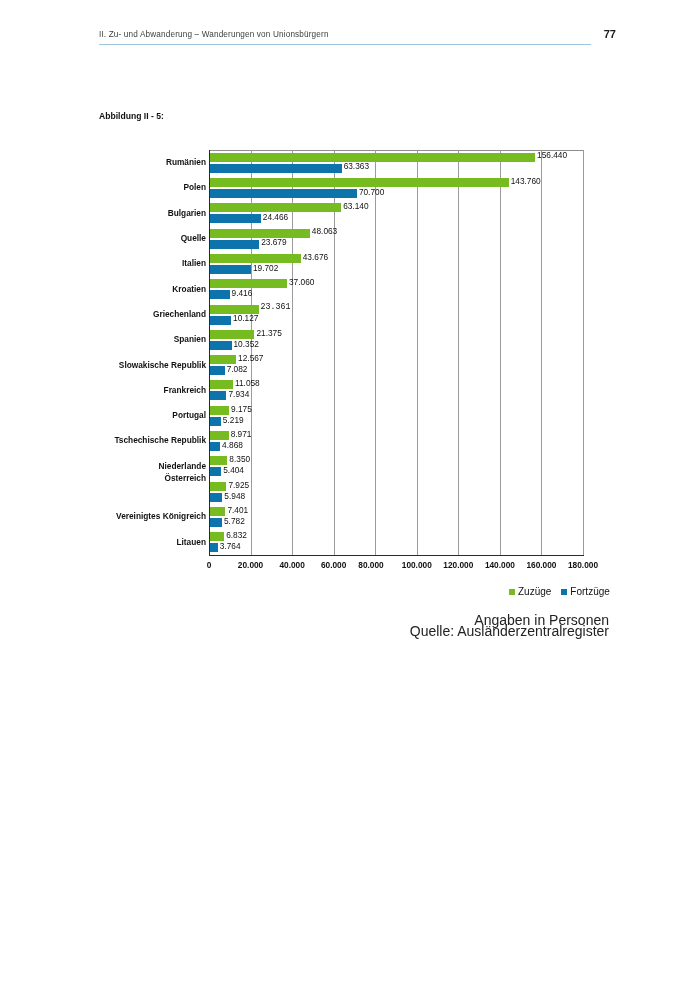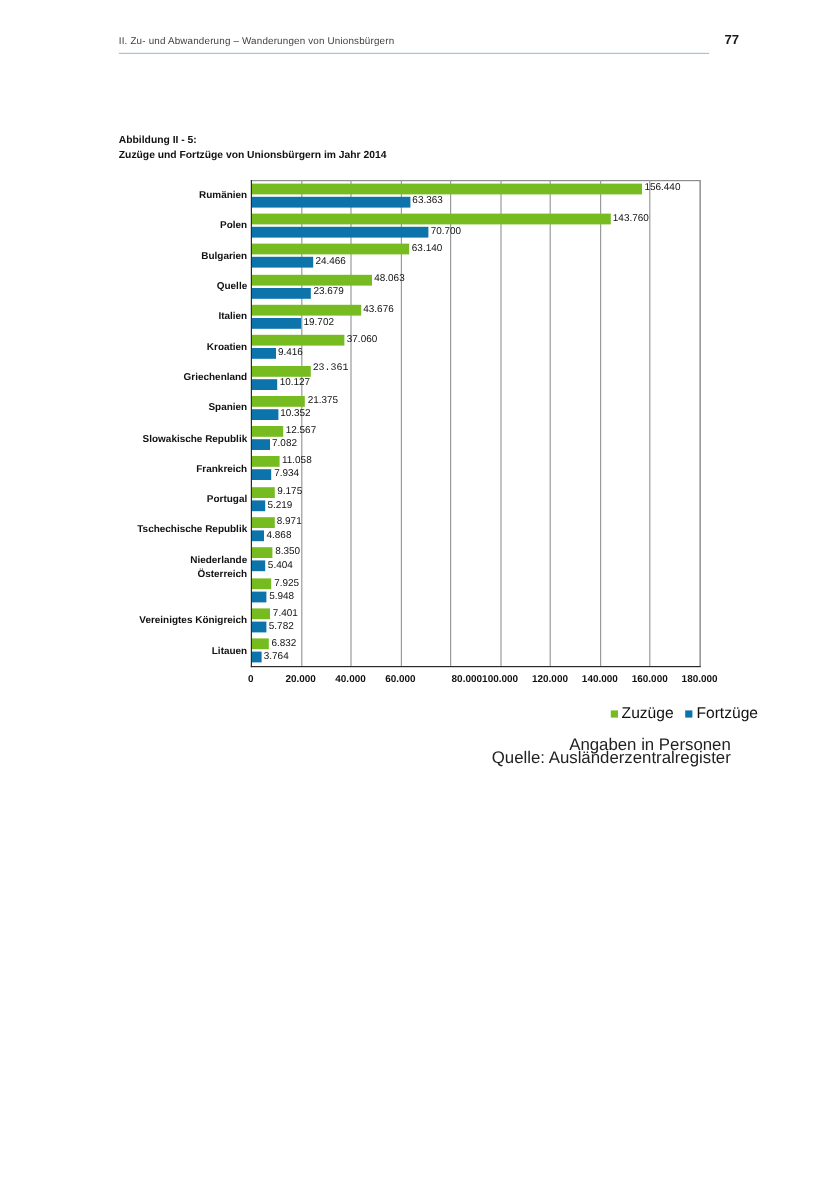--- a/index.html
+++ b/index.html
@@ -146,21 +146,21 @@
     color: #111;
     transform: translateX(-50%);
     white-space: nowrap;
   }
 
   
   .legend {
     position: absolute;
     left: 509px;
     top: 586px;
-    font-size: 13px;
+    font-size: 10px;
     color: #111;
     white-space: nowrap;
   }
   .legend .entry {
     display: inline-block;
     margin-right: 10px;
   }
   .legend .swatch {
     display: inline-block;
     width: 6px;
@@ -185,21 +185,20 @@
 <body>
 
 <div class="page-header">
   <div class="hdr-text">II. Zu- und Abwanderung – Wanderungen von Unionsbürgern</div>
   <div class="hdr-pagenum">77</div>
   <div class="hdr-rule"></div>
 </div>
 
 <div class="fig-caption">
   <div>Abbildung II - 5:</div>
-  <div>Zuzüge und Fortzüge von Unionsbürgern im Jahr 2014</div>
 </div>
 
 <div class="chart" id="chart-root">
   <div class="plot-frame-top"></div>
   <div class="plot-frame-right"></div>
   <div class="plot-area"></div>
   <div id="gridlines">
       <div class="gridline" style="left: 250.556px;"></div>
       <div class="gridline" style="left: 292.111px;"></div>
       <div class="gridline" style="left: 333.667px;"></div>
@@ -322,21 +321,21 @@
         <div class="bar-value" style="left: 226.195px; top: 530.144px;">6.832</div>
         <div class="bar blue" style="top: 543.344px; width: 7.82076px;"></div>
         <div class="bar-value" style="left: 219.821px; top: 541.144px;">3.764</div>
       </div>
     </div>
   <div id="xticks">
       <div class="xtick" style="left: 209px;">0</div>
       <div class="xtick" style="left: 250.556px;">20.000</div>
       <div class="xtick" style="left: 292.111px;">40.000</div>
       <div class="xtick" style="left: 333.667px;">60.000</div>
-      <div class="xtick" style="left: 389px; text-align: center;">80.000</div>
+      <div class="xtick" style="left: 371px; text-align: center;">80.000</div>
       <div class="xtick" style="left: 416.778px;">100.000</div>
       <div class="xtick" style="left: 458.333px;">120.000</div>
       <div class="xtick" style="left: 499.889px;">140.000</div>
       <div class="xtick" style="left: 541.444px;">160.000</div>
       <div class="xtick" style="left: 583px;">180.000</div>
     </div>
 </div>
 
 <div class="legend" id="legend"><span class="entry"><span class="swatch" style="background: rgb(118, 188, 33);"></span><span>Zuzüge</span></span><span class="entry"><span class="swatch" style="background: rgb(12, 116, 171);"></span><span>Fortzüge</span></span></div>
 

